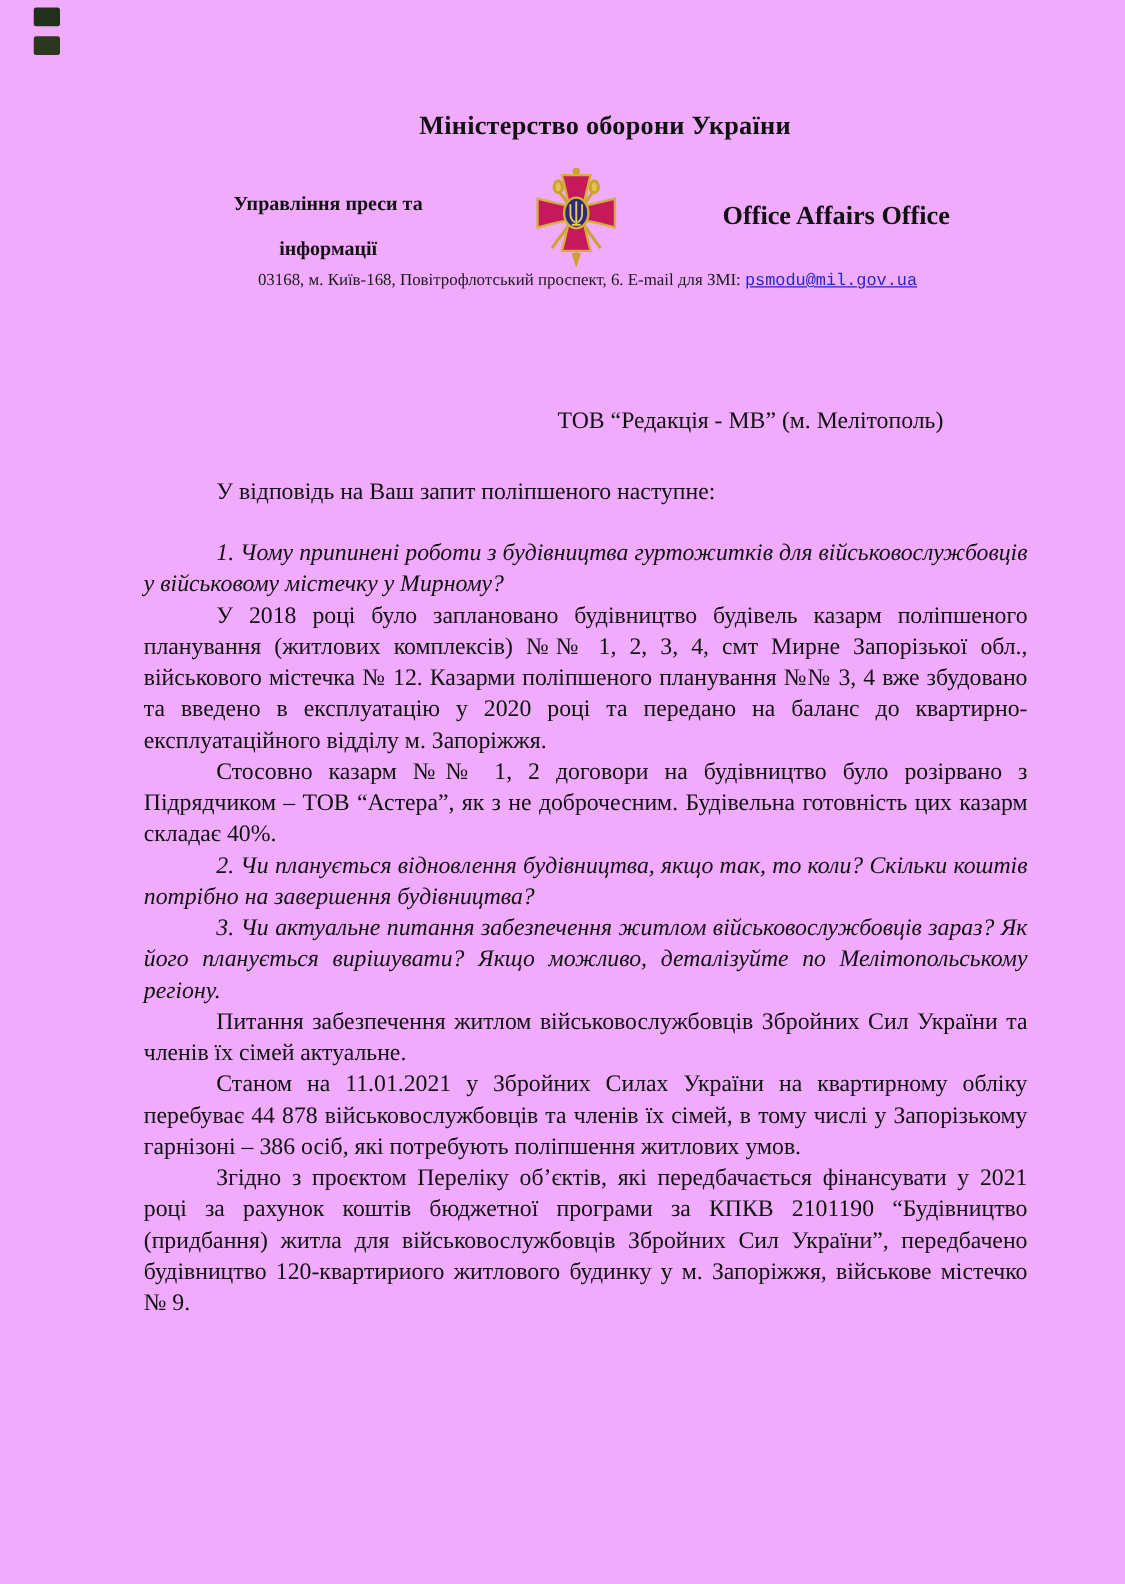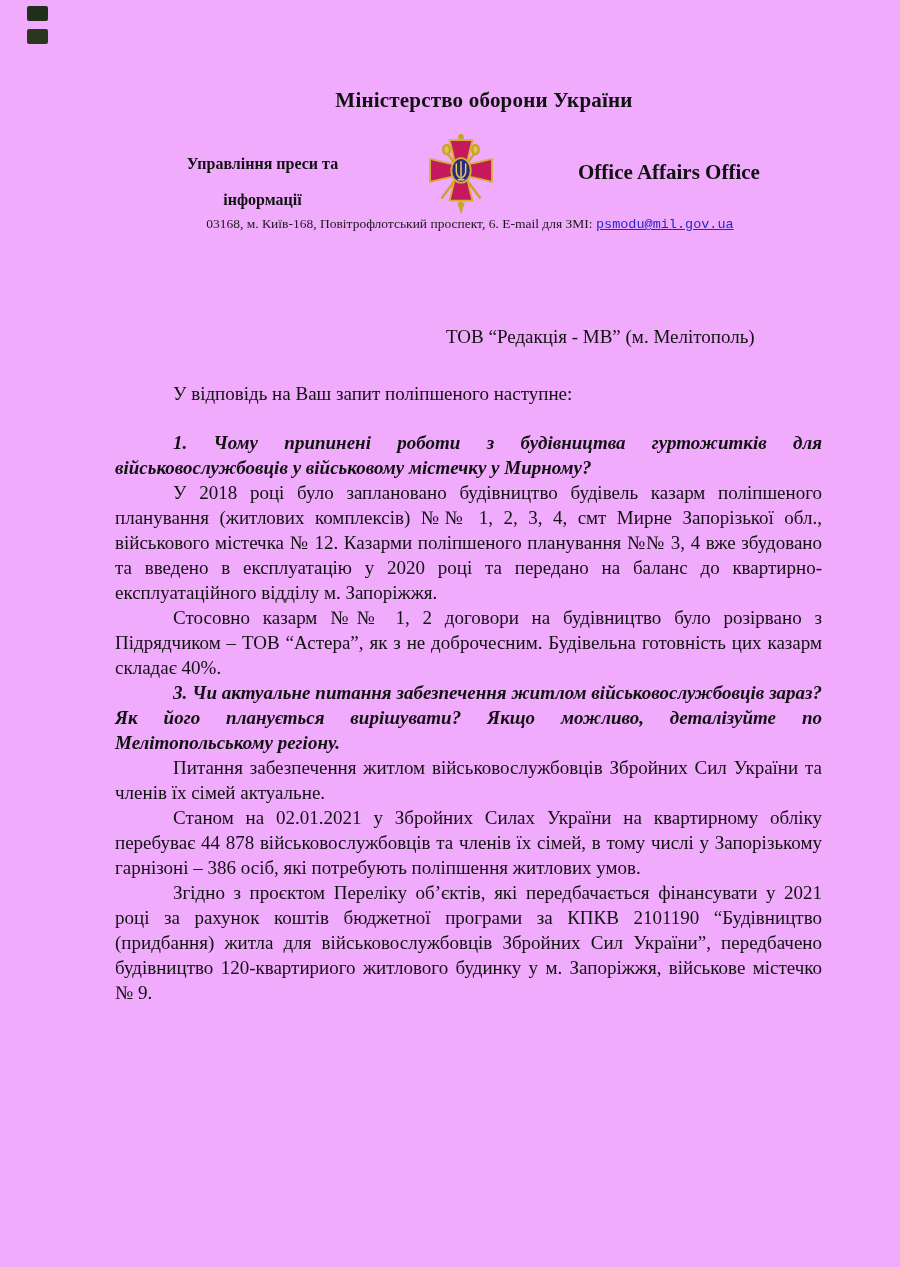--- a/index.html
+++ b/index.html
@@ -39,21 +39,21 @@
 
   
   .body{
     position:absolute;top:276px;left:115px;width:707px;
     font-size:19px;line-height:25px;text-align:justify;margin-top:48px;
   }
   .body p{margin:0;padding:0;}
   .addressee{margin:0 0 32px 331px !important;text-align:left;}
   .para{text-indent:58px;}
   .intro{margin-bottom:24px !important;text-align:left;}
-  .question{font-weight:bold;font-style:italic;}
+  .question{font-weight:normal;font-style:italic;}
 </style>
 </head>
 <body>
 
 <div class="page">
 
   <div class="artifact sq1" style="background: rgb(35, 47, 29);"></div>
   <div class="artifact sq2"></div>
 
   <div class="title">Міністерство оборони України</div>
@@ -95,20 +95,21 @@
 
   <div class="address"><span>03168, м. Київ-168, Повітрофлотський проспект, 6. E-mail для ЗМІ: </span><a href="#" class="email" style="color: rgb(38, 38, 200); font-family: Liberation Mono, monospace;">psmodu@mil.gov.ua</a></div>
 
   <main class="body">
     <p class="addressee">ТОВ “Редакція - МВ” (м. Мелітополь)</p>
     <p class="para intro">У відповідь на Ваш запит поліпшеного наступне:</p>
     <div>
         <p class="para question">1. Чому припинені роботи з будівництва гуртожитків для військовослужбовців у військовому містечку у Мирному?</p>
         <p class="para">У 2018 році було заплановано будівництво будівель казарм поліпшеного планування (житлових комплексів) №№ 1, 2, 3, 4, смт Мирне Запорізької обл., військового містечка № 12. Казарми поліпшеного планування №№ 3, 4 вже збудовано та введено в експлуатацію у 2020 році та передано на баланс до квартирно-експлуатаційного відділу м. Запоріжжя.</p>
         <p class="para">Стосовно казарм №№ 1, 2 договори на будівництво було розірвано з Підрядчиком – ТОВ “Астера”, як з не доброчесним. Будівельна готовність цих казарм складає 40%.</p>
+        <p class="para question">2. Чи планується відновлення будівництва, якщо так, то коли? Скільки коштів потрібно на завершення будівництва?</p>
         <p class="para question">3. Чи актуальне питання забезпечення житлом військовослужбовців зараз? Як його планується вирішувати? Якщо можливо, деталізуйте по Мелітопольському регіону.</p>
         <p class="para">Питання забезпечення житлом військовослужбовців Збройних Сил України та членів їх сімей актуальне.</p>
-        <p class="para">Станом на 02.01.2021 у Збройних Силах України на квартирному обліку перебуває 44 878 військовослужбовців та членів їх сімей, в тому числі у Запорізькому гарнізоні – 386 осіб, які потребують поліпшення житлових умов.</p>
+        <p class="para">Станом на 11.01.2021 у Збройних Силах України на квартирному обліку перебуває 44 878 військовослужбовців та членів їх сімей, в тому числі у Запорізькому гарнізоні – 386 осіб, які потребують поліпшення житлових умов.</p>
         <p class="para">Згідно з проєктом Переліку об’єктів, які передбачається фінансувати у 2021 році за рахунок коштів бюджетної програми за КПКВ 2101190 “Будівництво (придбання) житла для військовослужбовців Збройних Сил України”, передбачено будівництво 120-квартириого житлового будинку у м. Запоріжжя, військове містечко № 9.</p>
       </div>
   </main>
 
 </div>
 
 </body></html>

